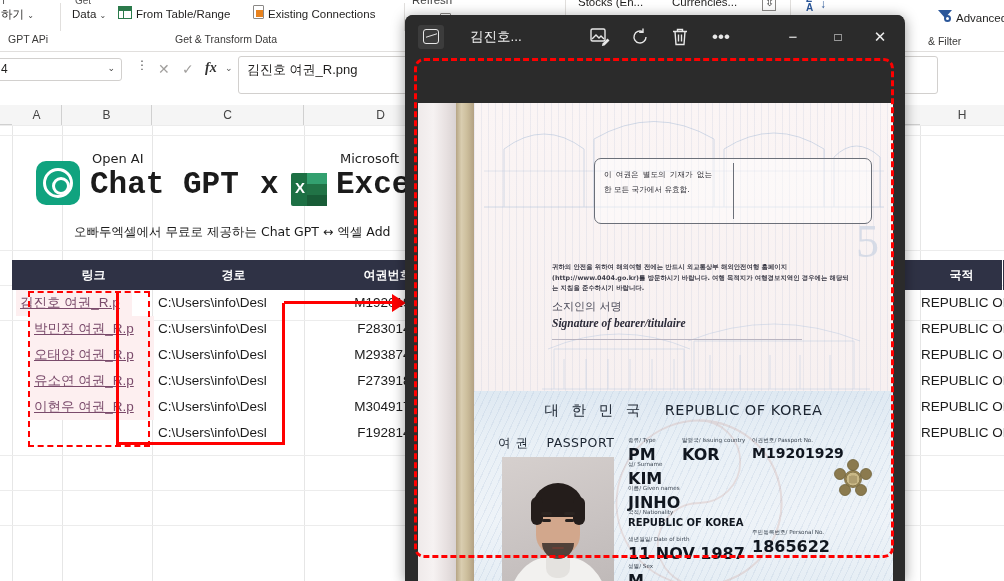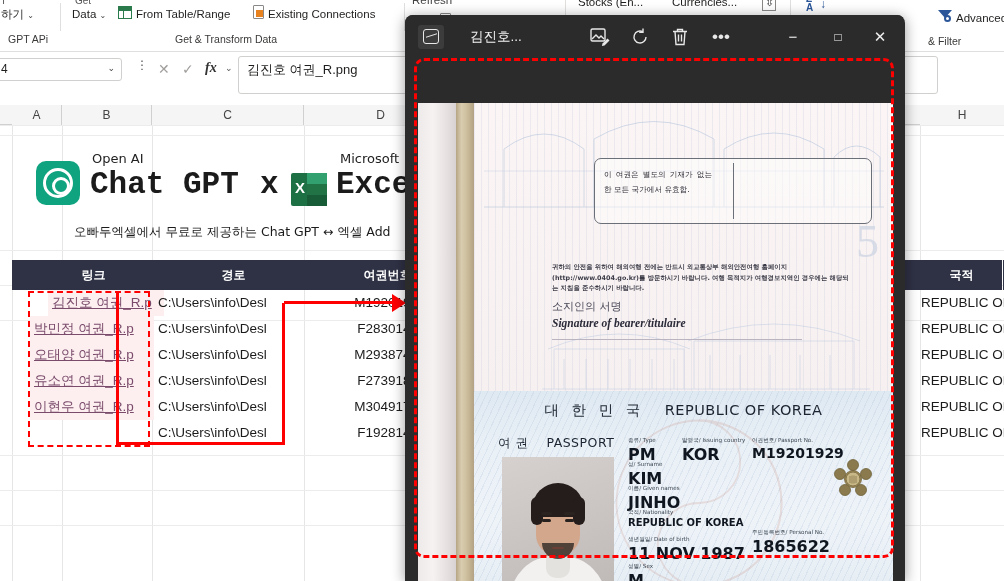--- a/index.html
+++ b/index.html
@@ -278,21 +278,21 @@
 
     <div class="thead" style="left:12px; width:990px;">
       <div class="th" style="left:18px; width:128px;">링크</div>
       <div class="th" style="left:146px; width:152px;">경로</div>
       <div class="th" style="left:298px; width:156px;">여권번호</div>
       <div class="th" style="left:908px; width:84px;">국적</div>
     </div>
 
     <div id="rows-host">
         <div class="trow" style="left: 12px; top: 165px; width: 990px;">
-          <div class="tcell link left" style="left: 36px; width: 116px;">김진호 여권_R.p</div>
+          <div class="tcell link left" style="left: 4px; width: 116px;">김진호 여권_R.p</div>
           <div class="tcell left" style="left: 142px; width: 156px;">C:\Users\info\Desl</div>
           <div class="tcell right" style="left: 298px; width: 112px;">M1920192</div>
           <div class="tcell left" style="left: 905px; width: 99px;">REPUBLIC OF K</div>
         </div>
         <div class="trow" style="left: 12px; top: 191px; width: 990px;">
           <div class="tcell link left" style="left: 18px; width: 124px;">박민정 여권_R.p</div>
           <div class="tcell left" style="left: 142px; width: 156px;">C:\Users\info\Desl</div>
           <div class="tcell right" style="left: 298px; width: 112px;">F2830145</div>
           <div class="tcell left" style="left: 905px; width: 99px;">REPUBLIC OF K</div>
         </div>

